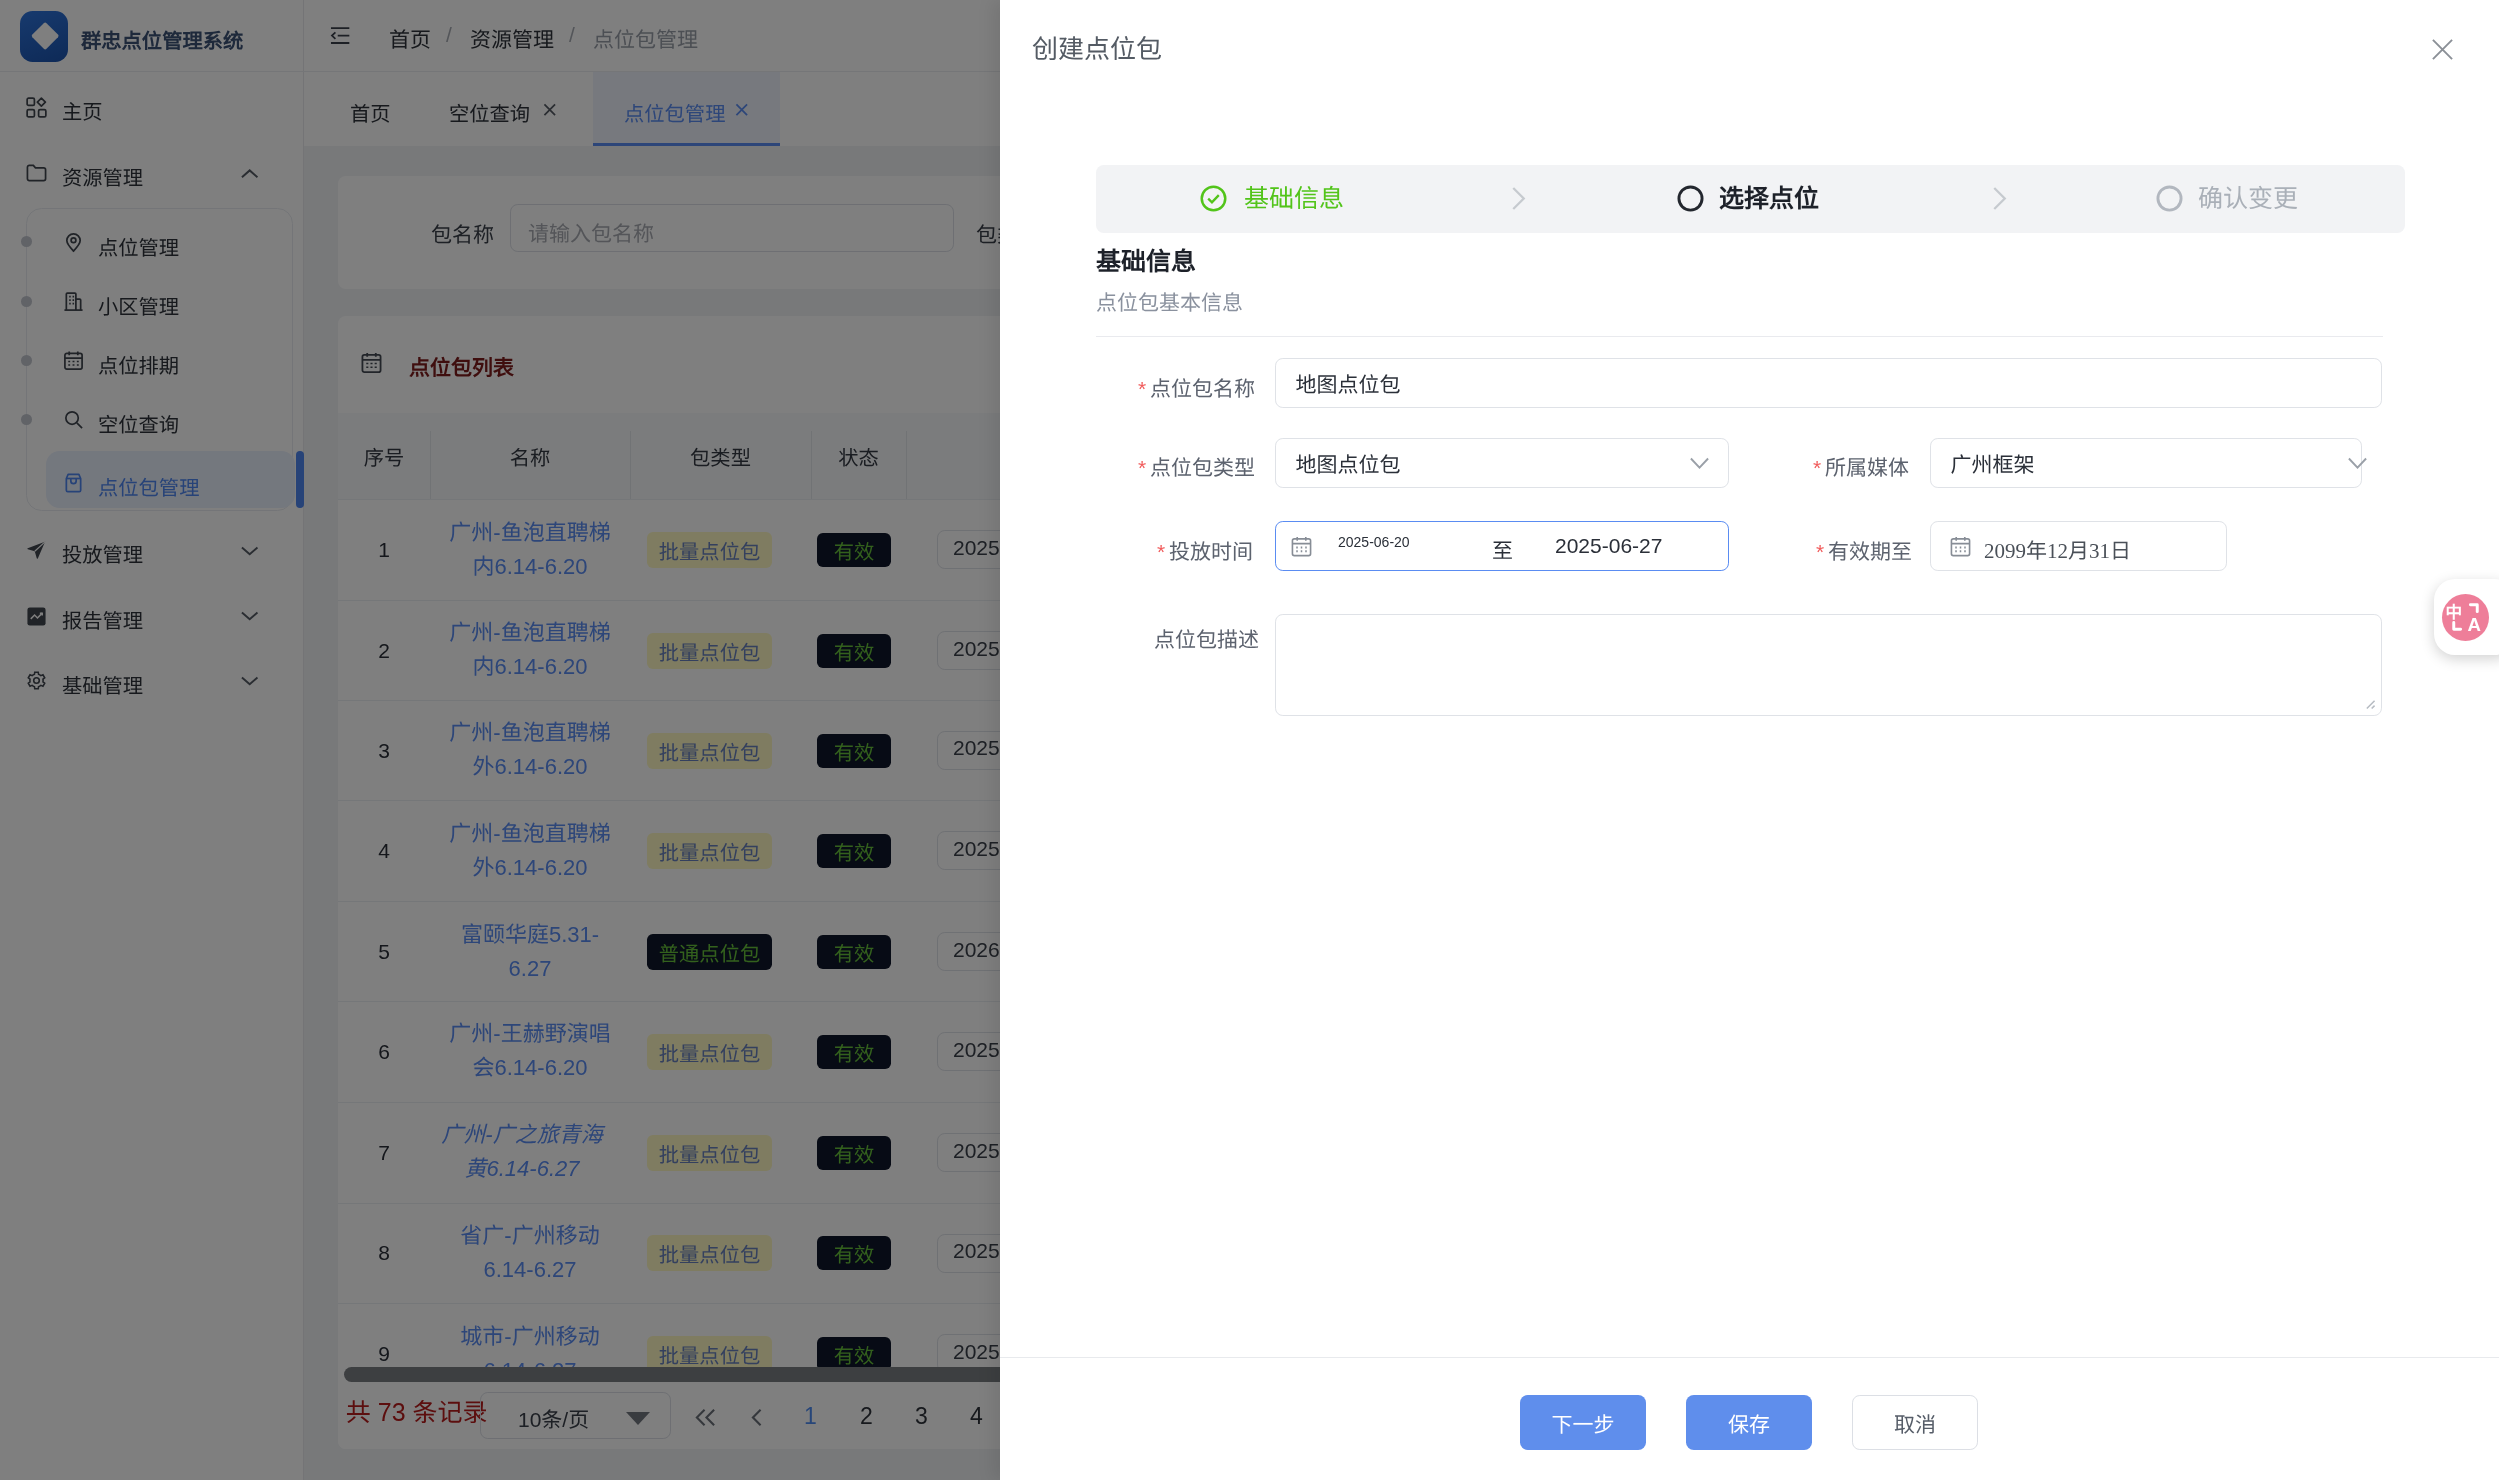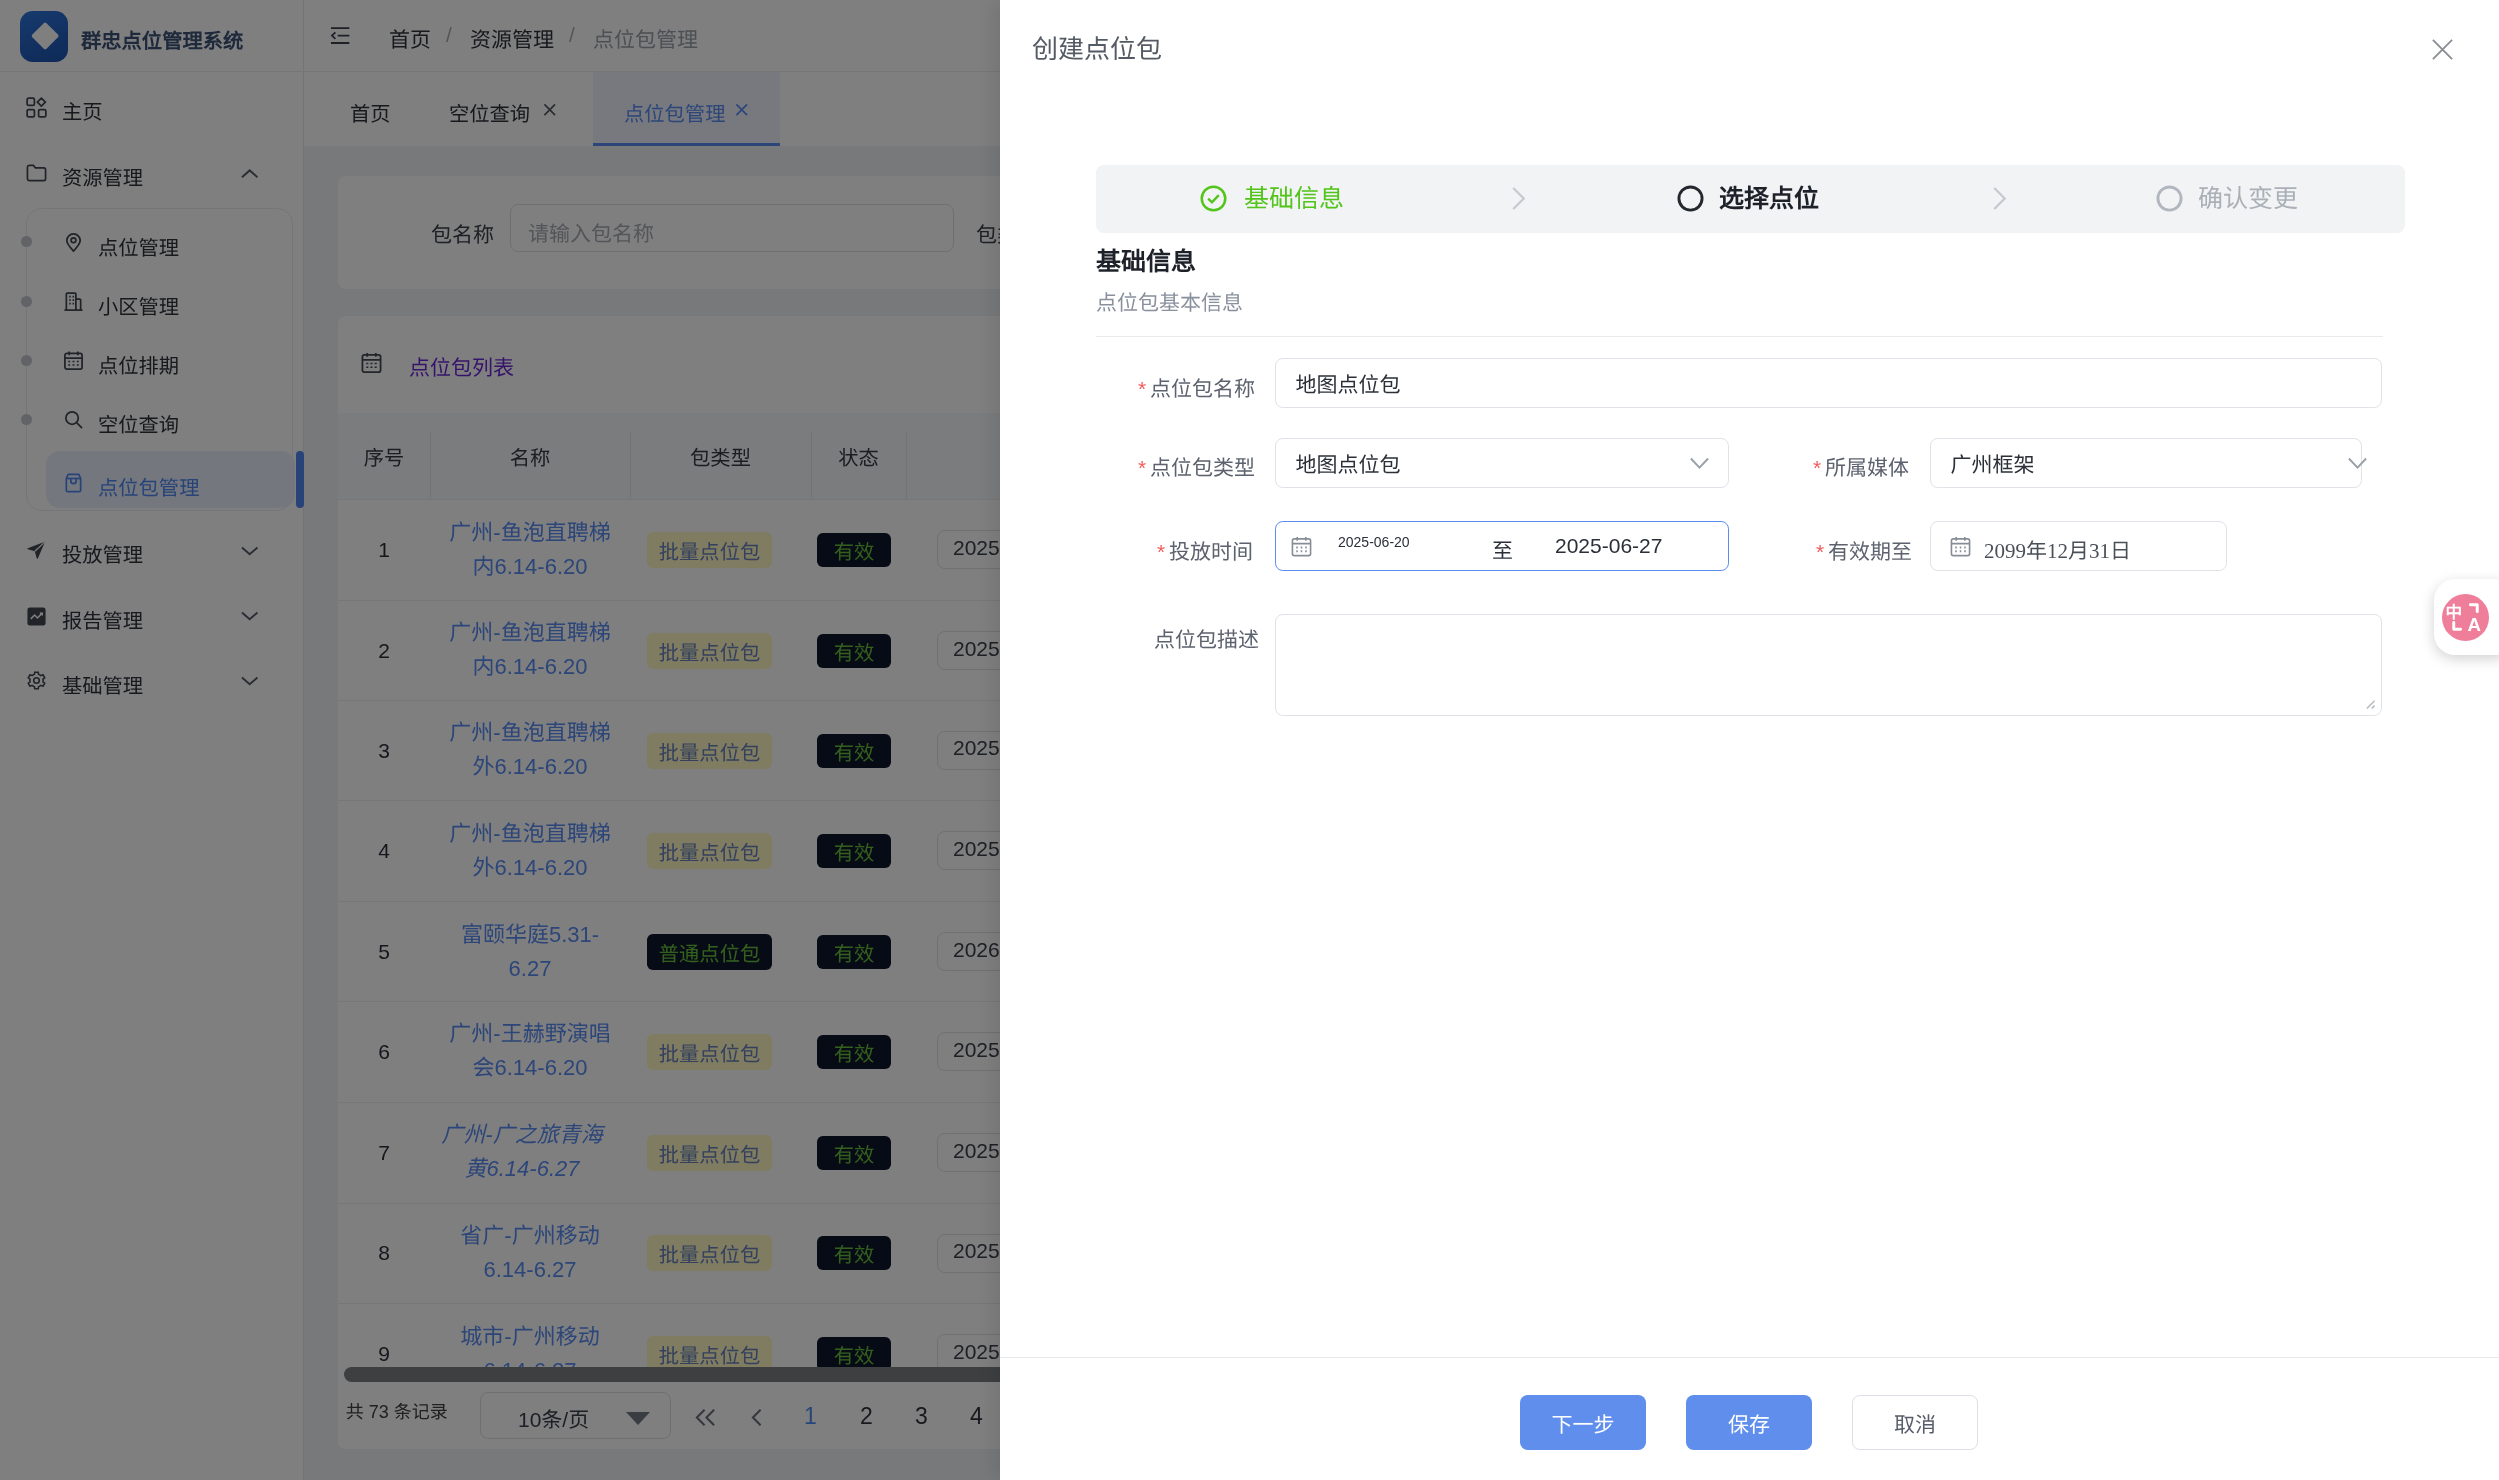--- a/index.html
+++ b/index.html
@@ -165,21 +165,21 @@
     <div class="abs" style="left:190px;top:41px;font-size:21px;color:#a8abb2;">请输入包名称</div>
     <div class="abs" style="left:638px;top:42px;font-size:21px;color:#3a404a;">包类型</div>
   </div>
 
   <div class="card" style="left:34px;top:170px;width:2151px;height:1133px;overflow:hidden;">
     <svg class="abs" style="left:23px;top:36px;" width="21" height="22" viewBox="0 0 22 23" fill="none" stroke="#454b55" stroke-width="1.9">
       <rect x="1.5" y="3" width="19" height="18" rx="2"></rect>
         <path d="M1.5 8.2h19M6.5 1v4M15.5 1v4"></path>
         <path d="M5.5 12h2.2M9.9 12h2.2M14.3 12h2.2M5.5 16h2.2M9.9 16h2.2M14.3 16h2.2" stroke-width="1.7"></path>
     </svg>
-    <div class="abs" style="left:71px;top:35px;font-size:21px;color:#6d28d9;font-weight:400;">点位包列表</div>
+    <div class="abs" style="left:71px;top:35px;font-size:21px;color:#7f1d1d;font-weight:700;">点位包列表</div>
 
     <div class="abs" style="left:0;top:97px;width:2151px;height:86px;background:#f7f8fa;"></div>
     <div class="abs" style="left:92px;top:115px;width:1px;height:68px;background:#e3e6eb;"></div>
     <div class="abs" style="left:292px;top:115px;width:1px;height:68px;background:#e3e6eb;"></div>
     <div class="abs" style="left:473px;top:115px;width:1px;height:68px;background:#e3e6eb;"></div>
     <div class="abs" style="left:568px;top:115px;width:1px;height:68px;background:#e3e6eb;"></div>
     <div class="abs" style="left:0px;top:128px;width:92px;height:29px;line-height:29px;text-align:center;font-size:20.3px;color:#343a44;font-weight:500;">序号</div>
     <div class="abs" style="left:92px;top:128px;width:200px;height:29px;line-height:29px;text-align:center;font-size:20.3px;color:#343a44;font-weight:500;">名称</div>
     <div class="abs" style="left:292px;top:128px;width:181px;height:29px;line-height:29px;text-align:center;font-size:20.3px;color:#343a44;font-weight:500;">包类型</div>
     <div class="abs" style="left:473px;top:128px;width:95px;height:29px;line-height:29px;text-align:center;font-size:20.3px;color:#343a44;font-weight:500;">状态</div>
@@ -251,21 +251,21 @@
     <div class="abs" style="left:615px;top:923px;font-size:21px;color:#3a404a;">2025</div>
 
     <div class="abs" style="left:0;top:1023px;width:92px;text-align:center;font-size:21px;line-height:29px;">9</div>
     <div class="abs link" style="left:92px;top:1004px;width:200px;">城市-广州移动<br>6.14-6.27</div>
     <div class="tag blue" style="left:309px;top:1020px;width:125px;height:36px;">批量点位包</div>
     <div class="tag green" style="left:479px;top:1021px;width:74px;height:34px;">有效</div>
     <div class="abs" style="left:599px;top:1018px;width:291px;height:39px;border:1px solid #dfe2e8;border-radius:7.8px;"></div>
     <div class="abs" style="left:615px;top:1024px;font-size:21px;color:#3a404a;">2025</div>
 
     <div class="abs" style="left:0;top:1067px;width:2151px;height:66px;background:#fff;"></div>
-    <div class="abs" style="left:7.8px;top:1082px;height:29px;line-height:29px;font-size:18px;color:#404040;text-align:center;">共 73 条记录</div>
+    <div class="abs" style="left:7.8px;top:1082px;height:29px;line-height:29px;font-size:25px;color:#b91c1c;text-align:center;">共 73 条记录</div>
     <div class="abs" style="left:142px;top:1076px;width:191px;height:47px;border:1px solid #dcdfe6;border-radius:7.8px;"></div>
     <div class="abs" style="left:180px;top:1087px;font-size:21px;color:#3a404a;">10条/页</div>
     <div class="abs" style="left:288px;top:1096px;width:0;height:0;border-left:12.6px solid transparent;border-right:12.6px solid transparent;border-top:13.6px solid #737880;"></div>
     <svg class="abs" style="left:355px;top:1090px;" width="25" height="23" viewBox="0 0 26 24" fill="none" stroke="#6a7079" stroke-width="2.2">
         <path d="M12 4 4 12l8 8M22 4l-8 8 8 8"></path>
       </svg>
     <svg class="abs" style="left:411px;top:1090px;" width="15.5" height="23" viewBox="0 0 16 24" fill="none" stroke="#6a7079" stroke-width="2.2">
         <path d="M12 4 4 12l8 8"></path>
       </svg>
     <div class="abs" style="left:453px;top:1087px;width:39px;text-align:center;font-size:23px;color:#4e8cf2;font-weight:500;">1</div>

